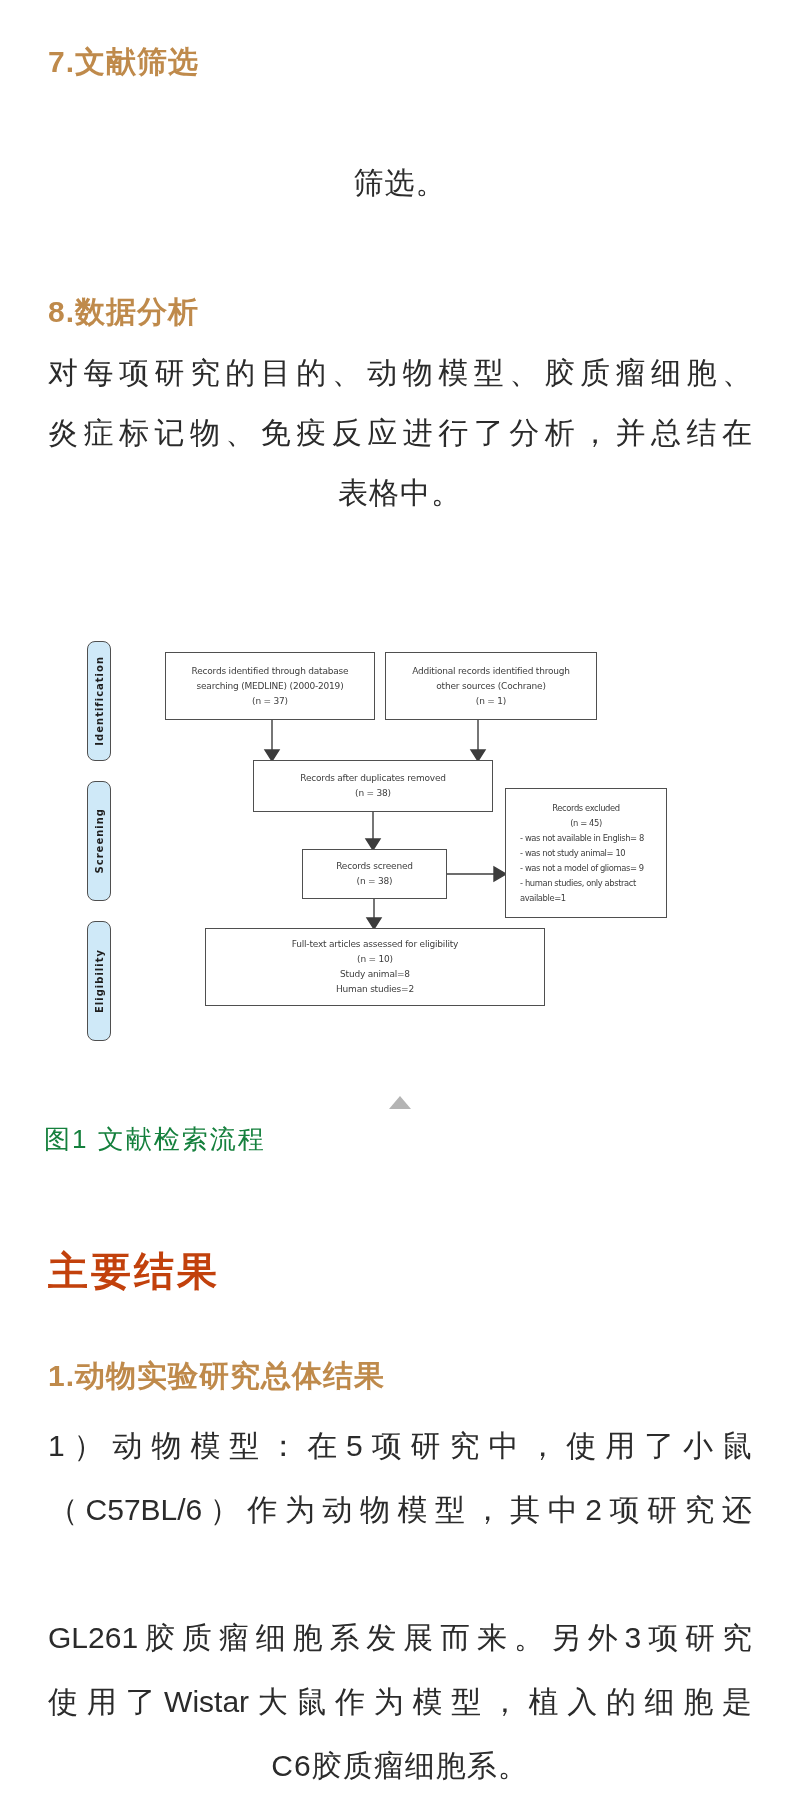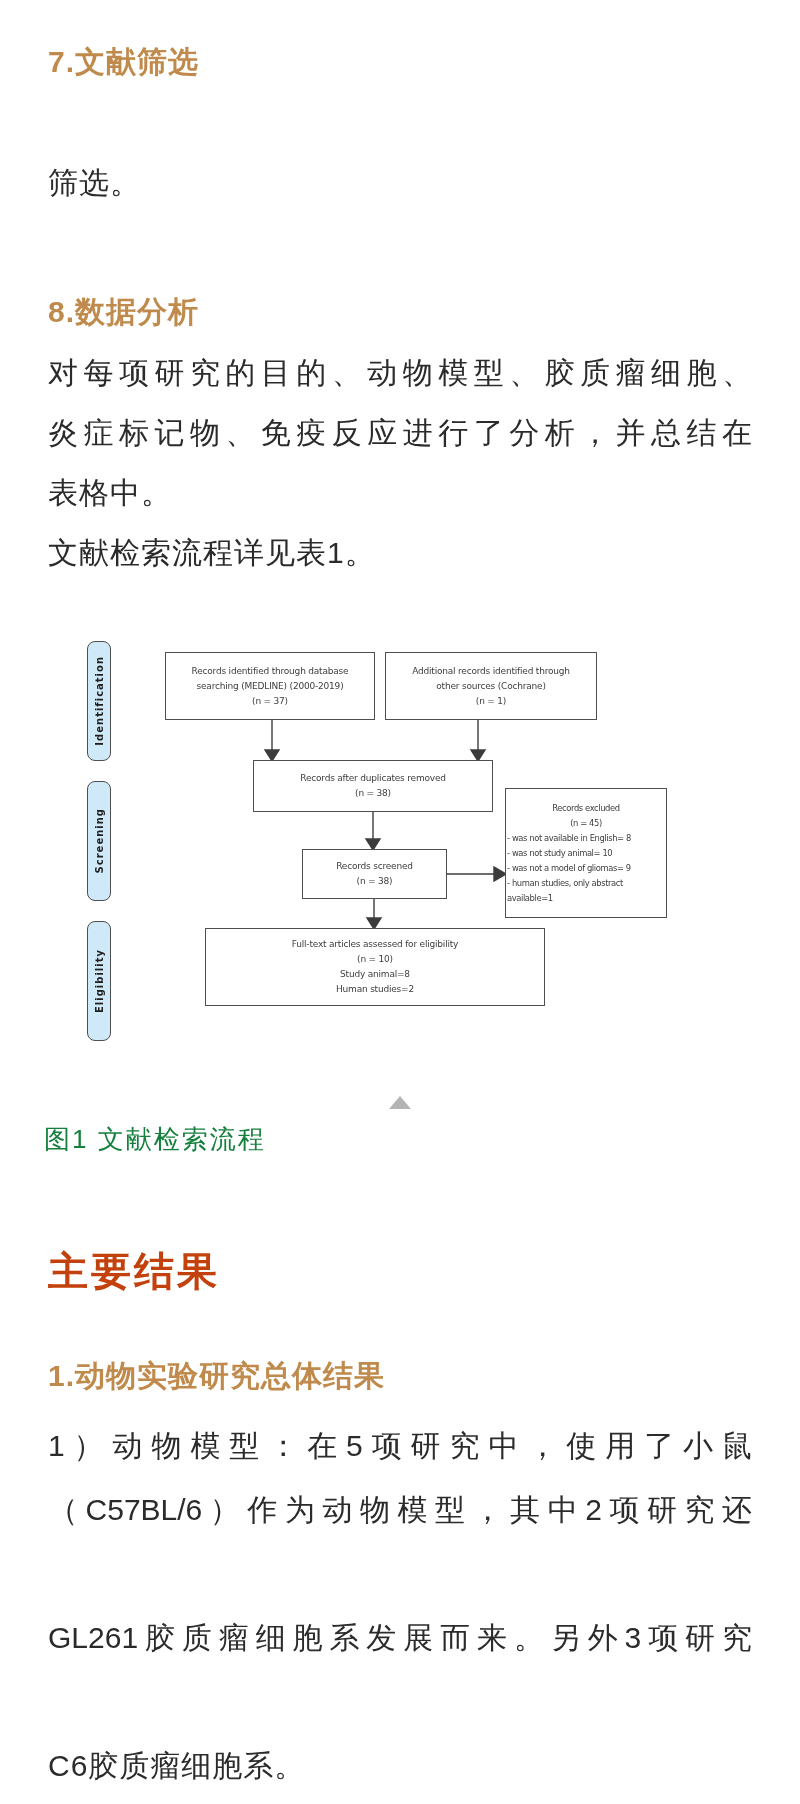--- a/index.html
+++ b/index.html
@@ -6,36 +6,36 @@
   .page{position:relative;width:792px;height:1804px;background:#fff;overflow:hidden;
         font-family:"Liberation Sans",sans-serif;}
   
   .hsec{position:absolute;left:48px;width:704px;font-size:30px;font-weight:bold;
         color:#bf8a4b;letter-spacing:1px;white-space:nowrap;}
   
   .hmain{position:absolute;left:48px;width:704px;font-family:"Liberation Serif",serif;
         font-size:40px;font-weight:bold;color:#c2410c;letter-spacing:3px;}
   
   .bl{position:absolute;left:48px;width:704px;font-size:30px;color:#2b2b2b;
-      letter-spacing:1px;white-space:nowrap;}
+      letter-spacing:1px;white-space:nowrap;text-align:center;}
   .bl.j{white-space:normal;text-align:justify;text-align-last:justify;letter-spacing:0;}
   
   .figure{position:absolute;left:0;top:640px;width:800px;height:400px;}
   .stage{position:absolute;width:22px;background:#cfe9f8;border:1px solid #4f4f4f;
          border-radius:8px;display:flex;align-items:center;justify-content:center;}
   .stage span{writing-mode:vertical-rl;transform:rotate(180deg);
          font-family:"DejaVu Sans",sans-serif;font-size:10px;font-weight:bold;
          color:#1f1f1f;letter-spacing:1px;white-space:nowrap;}
   .fbox{position:absolute;background:#fff;border:1px solid #4f4f4f;box-sizing:border-box;
         display:flex;flex-direction:column;justify-content:center;
         font-family:"DejaVu Sans",sans-serif;color:#3d3d3d;font-size:9px;line-height:15px;
         text-align:center;letter-spacing:-0.2px;}
   .fbox div{white-space:nowrap;}
   .fbox.small{font-size:8.4px;line-height:15px;letter-spacing:-0.4px;
-        justify-content:center;padding:4px 1px;text-align:left;}
+        justify-content:center;padding:4px 14px;text-align:left;}
   .fbox.small .c{text-align:center;}
   .connectors{position:absolute;left:0;top:0;}
   
   .tri{position:absolute;left:389px;top:1096px;width:0;height:0;
        border-left:11px solid transparent;border-right:11px solid transparent;
        border-bottom:13px solid #b4b4b4;}
   .caption{position:absolute;left:0;top:1122px;width:800px;text-align:left;
        font-size:26px;color:#15803d;letter-spacing:2px;padding-left:44px;}
 </style>
 </head>
@@ -43,21 +43,20 @@
 
 <div class="page">
 
   <div class="hsec" style="top:42px">7.文献筛选</div>
   <div class="bl" style="top:163px">筛选。</div>
 
   <div class="hsec" style="top:292px">8.数据分析</div>
   <div class="bl j" style="top:353px">对每项研究的目的、动物模型、胶质瘤细胞、</div>
   <div class="bl j" style="top:413px">炎症标记物、免疫反应进行了分析，并总结在</div>
   <div class="bl" style="top:473px">表格中。</div>
-  <div class="bl" style="top:533px">文献检索流程详见表1。</div>
 
   <div class="figure">
 
     <svg class="connectors" width="800" height="400" viewBox="0 0 800 400">
       <g stroke="#3c3c3c" stroke-width="1.4" fill="#3c3c3c">
         <line x1="272" y1="80" x2="272" y2="111"></line>
           <polygon points="265,110 279,110 272,121"></polygon>
         <line x1="478" y1="80" x2="478" y2="111"></line>
           <polygon points="471,110 485,110 478,121"></polygon>
         <line x1="373" y1="172" x2="373" y2="200"></line>
@@ -122,15 +121,16 @@
 
   <div class="tri"></div>
   <div class="caption">图1  文献检索流程</div>
 
   <div class="hmain" style="top:1244px">主要结果</div>
   <div class="hsec" style="top:1356px">1.动物实验研究总体结果</div>
 
   <div class="bl j" style="top:1426px">1）动物模型：在5项研究中，使用了小鼠</div>
   <div class="bl j" style="top:1490px">（C57BL/6）作为动物模型，其中2项研究还</div>
   <div class="bl j" style="top:1618px">GL261胶质瘤细胞系发展而来。另外3项研究</div>
+  <div class="bl j" style="top:1682px">使用了Wistar大鼠作为模型，植入的细胞是</div>
   <div class="bl" style="top:1746px">C6胶质瘤细胞系。</div>
 
 </div>
 
 </body></html>

